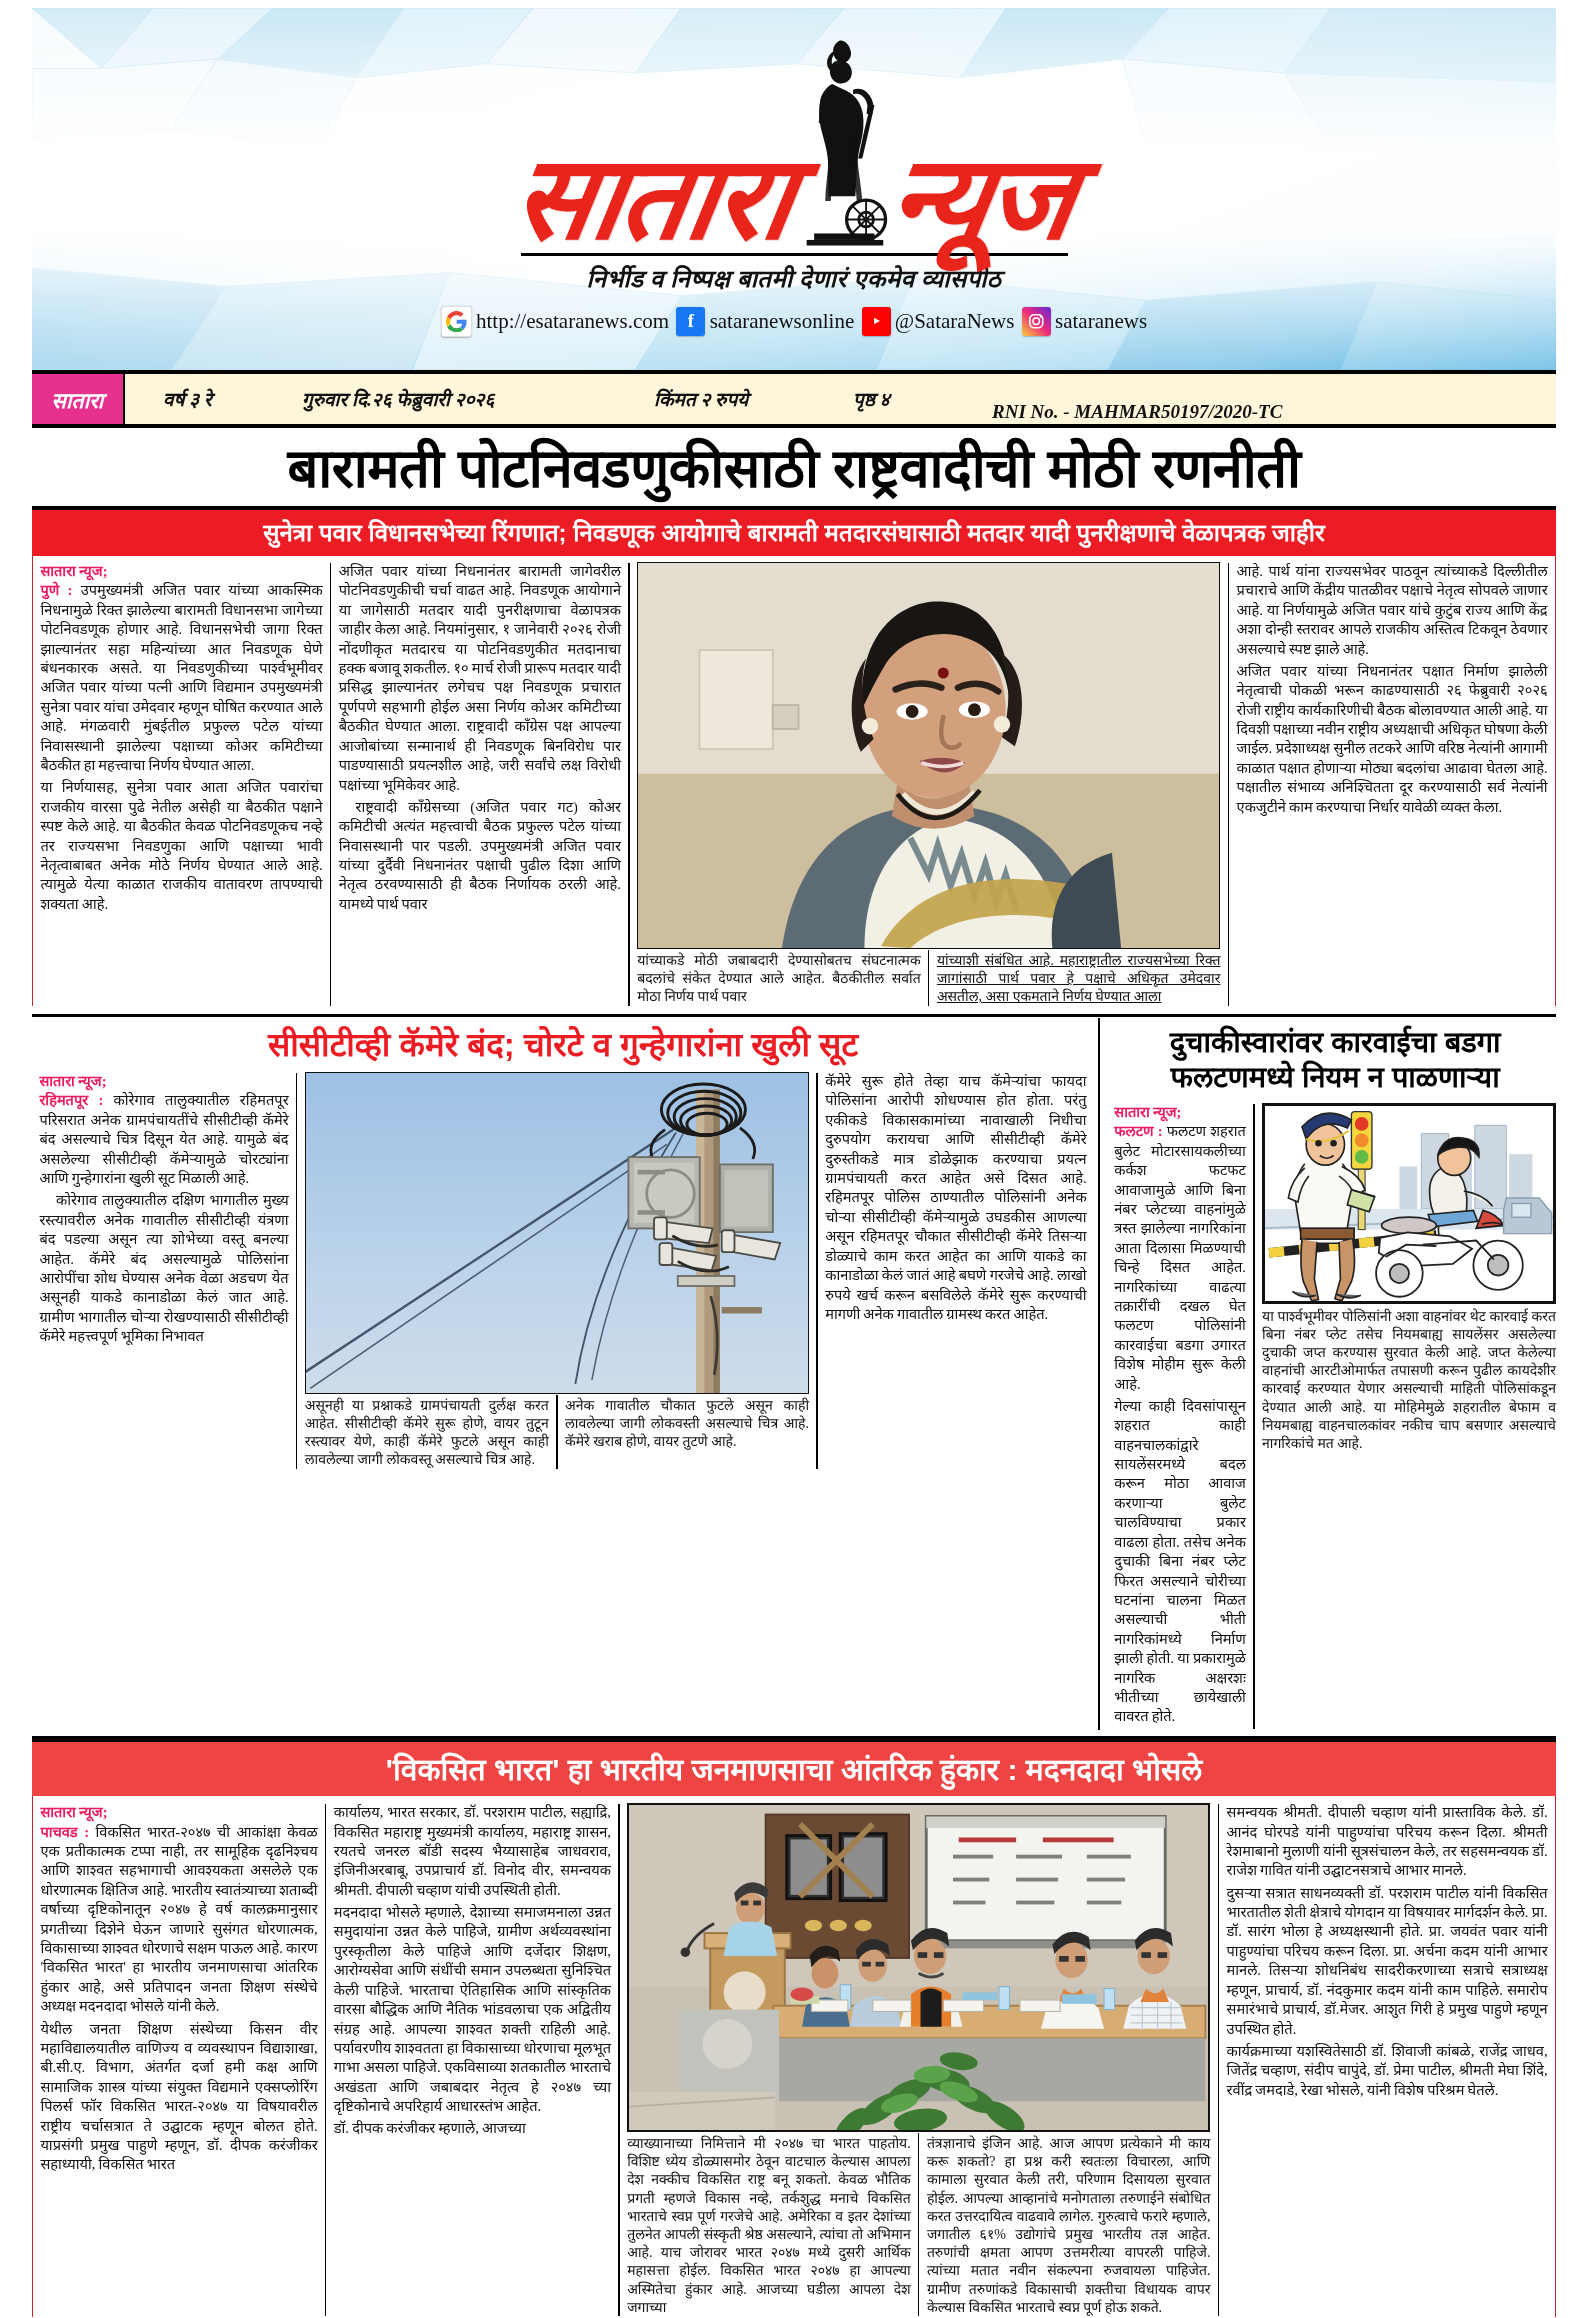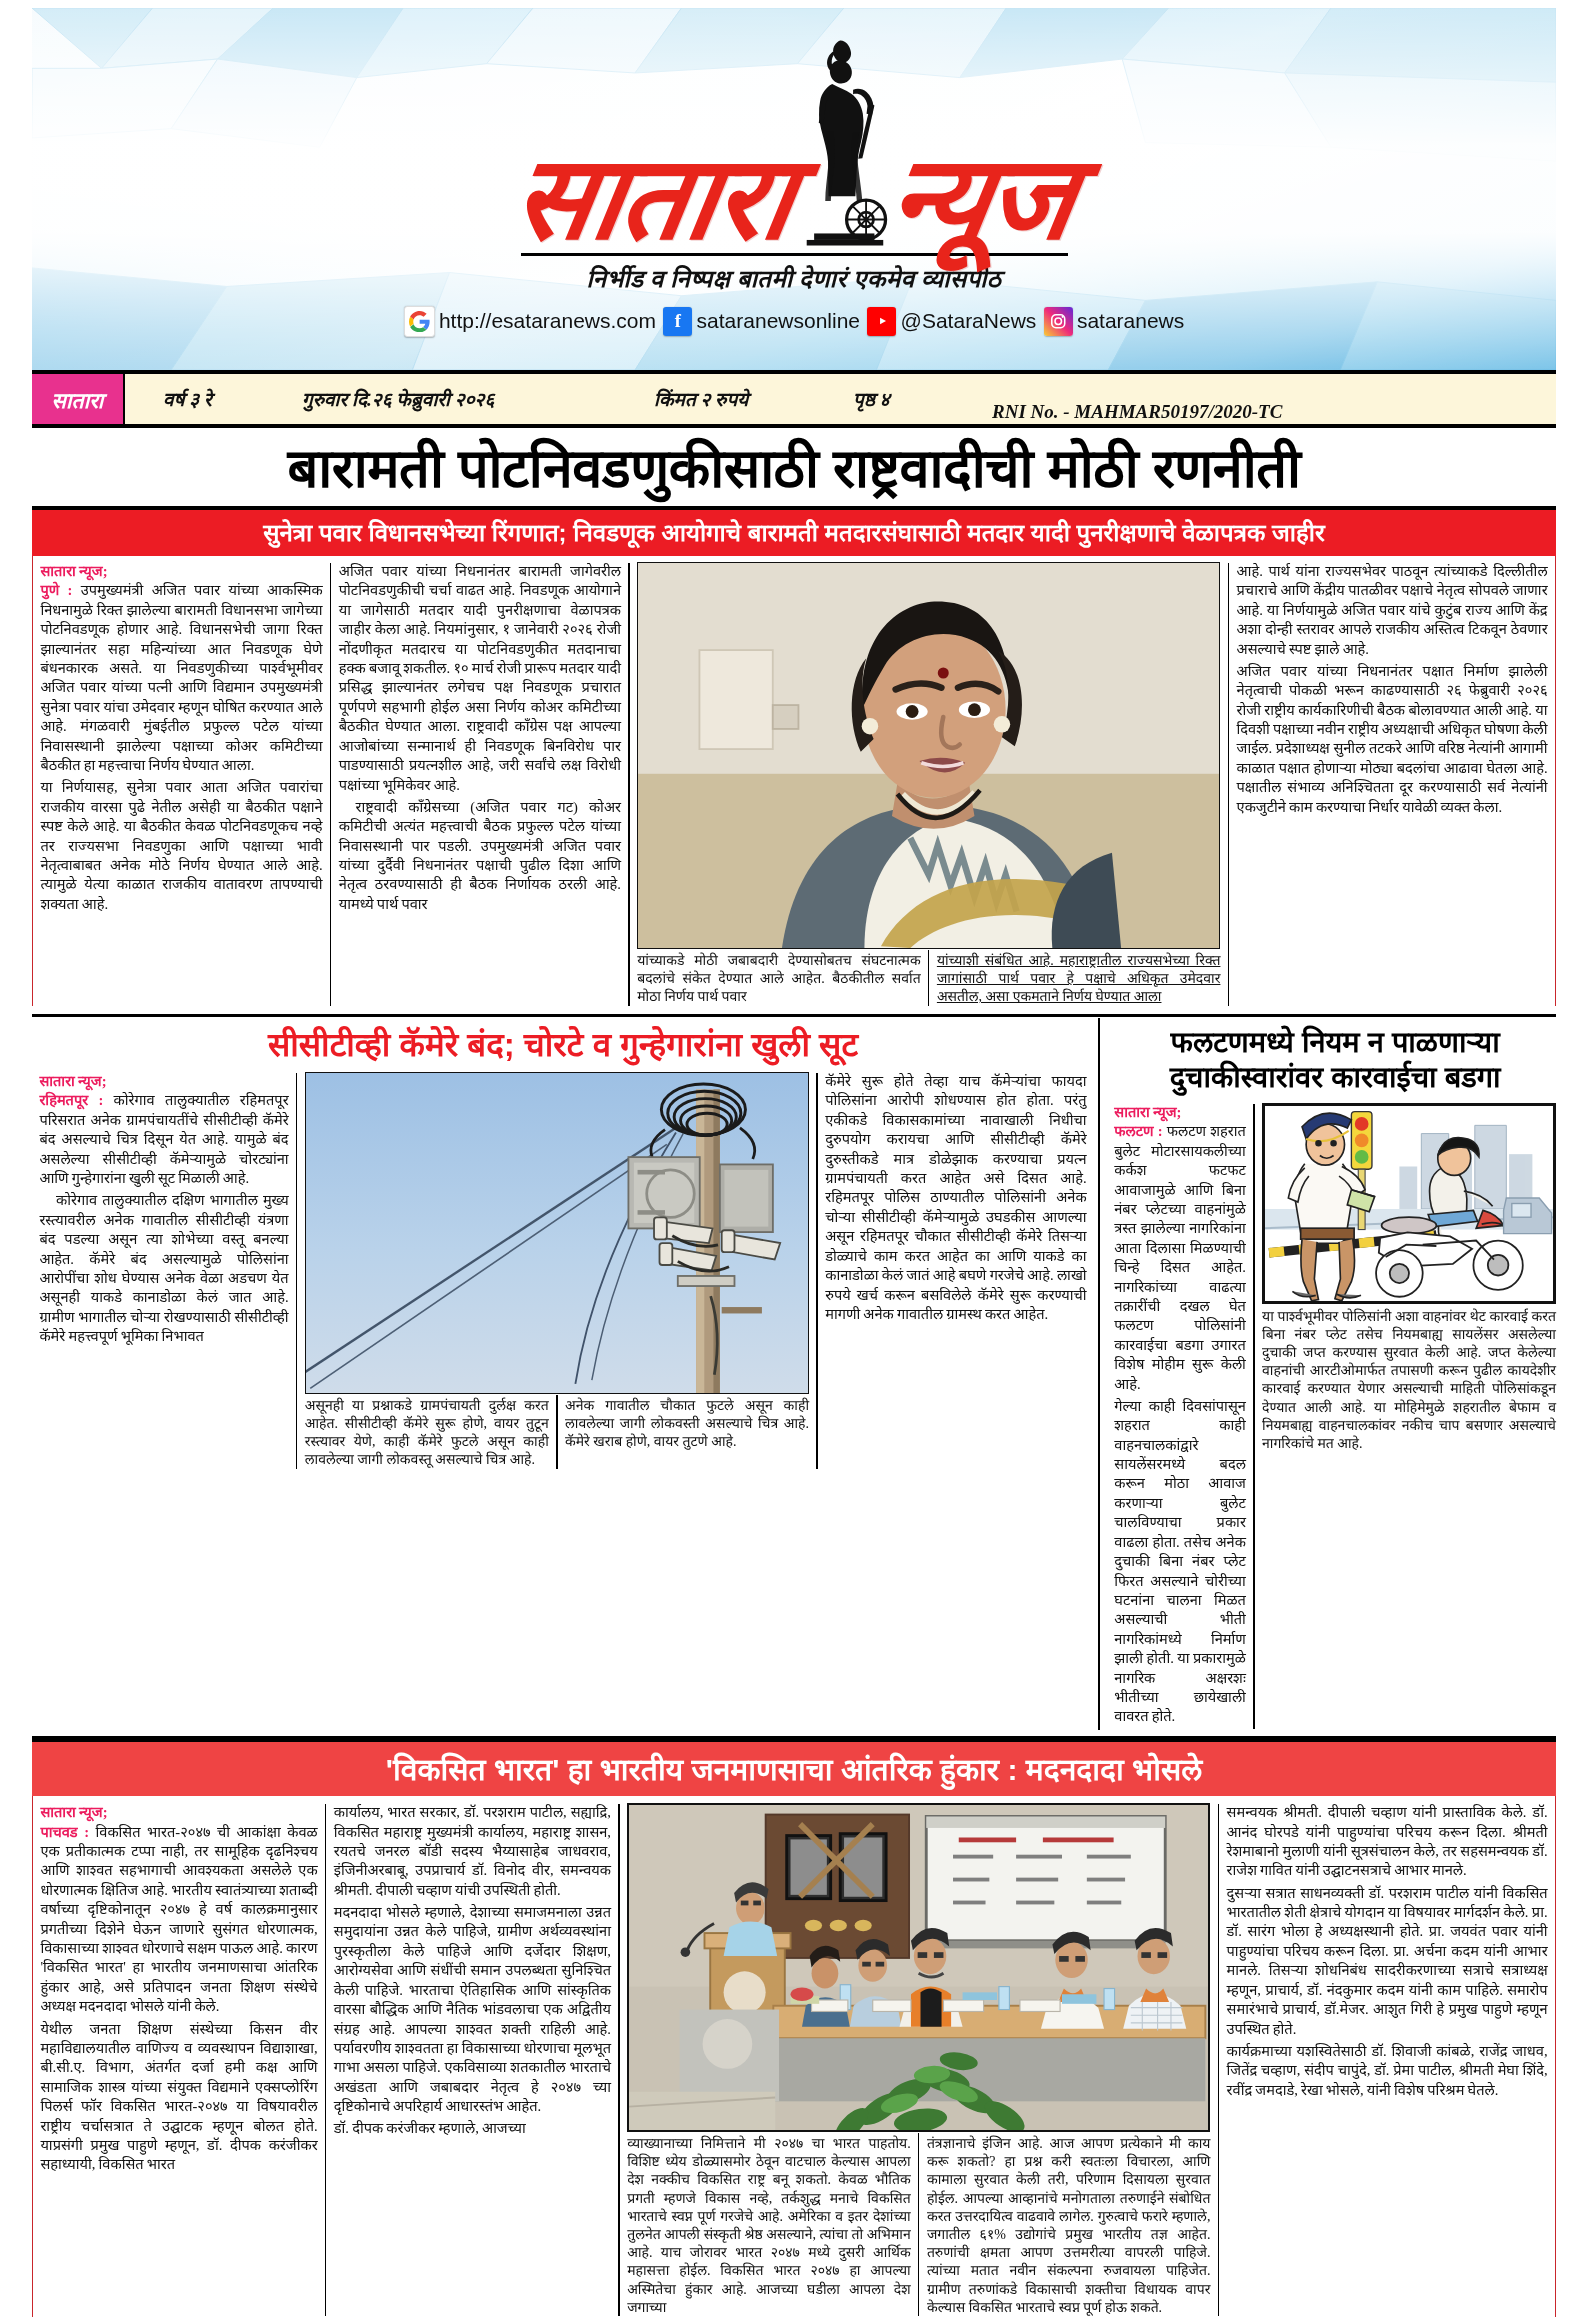--- a/index.html
+++ b/index.html
@@ -42,21 +42,21 @@
   .social-row{
     display:flex;align-items:center;justify-content:center;gap:7.4px;margin-top:12px;flex-wrap:nowrap;
   }
   .soc{display:flex;align-items:center;gap:4.2px;}
   .soc-ico{width:29px;height:29px;border-radius:3.2px;display:flex;align-items:center;justify-content:center;
            font-weight:bold;font-size:18.5px;color:#fff;flex:none;box-shadow:0 0.5px 1.4px rgba(0,0,0,.25);}
   .ico-g{background:#fff;border:0.5px solid #ddd;}
   .ico-f{background:#1877f2;}
   .ico-y{background:#ff0000;}
   .ico-i{background:linear-gradient(45deg,#f9ce34,#ee2a7b,#6228d7);}
-  .soc-txt{font-size:21px;font-family:Liberation Sans, sans-serif;color:#111;white-space:nowrap;font-weight:500;text-align:center;}
+  .soc-txt{font-size:21px;font-family:Liberation Serif, serif;color:#111;white-space:nowrap;font-weight:500;text-align:center;}
 
   
   .infobar-wrap{margin:0 32px;position:relative;}
   .infobar{
     height:50px;background:#fdf6da;border-top:4.2px solid #000;border-bottom:4.2px solid #000;
     display:flex;align-items:stretch;
   }
   .ib-city{
     width:91px;background:#e8318e;color:#fff;display:flex;align-items:center;justify-content:center;
     font-size:21.3px;font-weight:bold;font-style:italic;flex:none;border-right:2.8px solid #000;
@@ -432,22 +432,22 @@
         <div class="col" style="flex:1;">
           <p>कॅमेरे सुरू होते तेव्हा याच कॅमेऱ्यांचा फायदा पोलिसांना आरोपी शोधण्यास होत होता. परंतु एकीकडे विकासकामांच्या नावाखाली निधीचा दुरुपयोग करायचा आणि सीसीटीव्ही कॅमेरे दुरुस्तीकडे मात्र डोळेझाक करण्याचा प्रयत्न ग्रामपंचायती करत आहेत असे दिसत आहे. रहिमतपूर पोलिस ठाण्यातील पोलिसांनी अनेक चोऱ्या सीसीटीव्ही कॅमेऱ्यामुळे उघडकीस आणल्या असून रहिमतपूर चौकात सीसीटीव्ही कॅमेरे तिसऱ्या डोळ्याचे काम करत आहेत का आणि याकडे का कानाडोळा केलं जातं आहे बघणे गरजेचे आहे. लाखो रुपये खर्च करून बसविलेले कॅमेरे सुरू करण्याची मागणी अनेक गावातील ग्रामस्थ करत आहेत.</p>
         </div>
       </div>
     </div>
 
     <div class="mid-div"></div>
 
     <div class="mid-right">
       <div class="sec-head black" style="padding:6.5px 0 2.8px;">
+        <div>दुचाकीस्वारांवर कारवाईचा बडगा</div>
         <div>फलटणमध्ये नियम न पाळणाऱ्या</div>
-        <div>दुचाकीस्वारांवर कारवाईचा बडगा</div>
       </div>
       <div style="display:flex;padding-top:5.6px;">
         <div class="col" style="flex:0 0 139px;padding-left:0;">
           <p>
             <span class="dateline">
               <span class="src">सातारा न्यूज;</span><span>फलटण :</span>
             </span>
             <span>फलटण शहरात बुलेट मोटारसायकलीच्या कर्कश फटफट आवाजामुळे आणि बिना नंबर प्लेटच्या वाहनांमुळे त्रस्त झालेल्या नागरिकांना आता दिलासा मिळण्याची चिन्हे दिसत आहेत. नागरिकांच्या वाढत्या तक्रारींची दखल घेत फलटण पोलिसांनी कारवाईचा बडगा उगारत विशेष मोहीम सुरू केली आहे.</span>
           </p>
           <p>गेल्या काही दिवसांपासून शहरात काही वाहनचालकांद्वारे सायलेंसरमध्ये बदल करून मोठा आवाज करणाऱ्या बुलेट चालविण्याचा प्रकार वाढला होता. तसेच अनेक दुचाकी बिना नंबर प्लेट फिरत असल्याने चोरीच्या घटनांना चालना मिळत असल्याची भीती नागरिकांमध्ये निर्माण झाली होती. या प्रकारामुळे नागरिक अक्षरशः भीतीच्या छायेखाली वावरत होते.</p>

